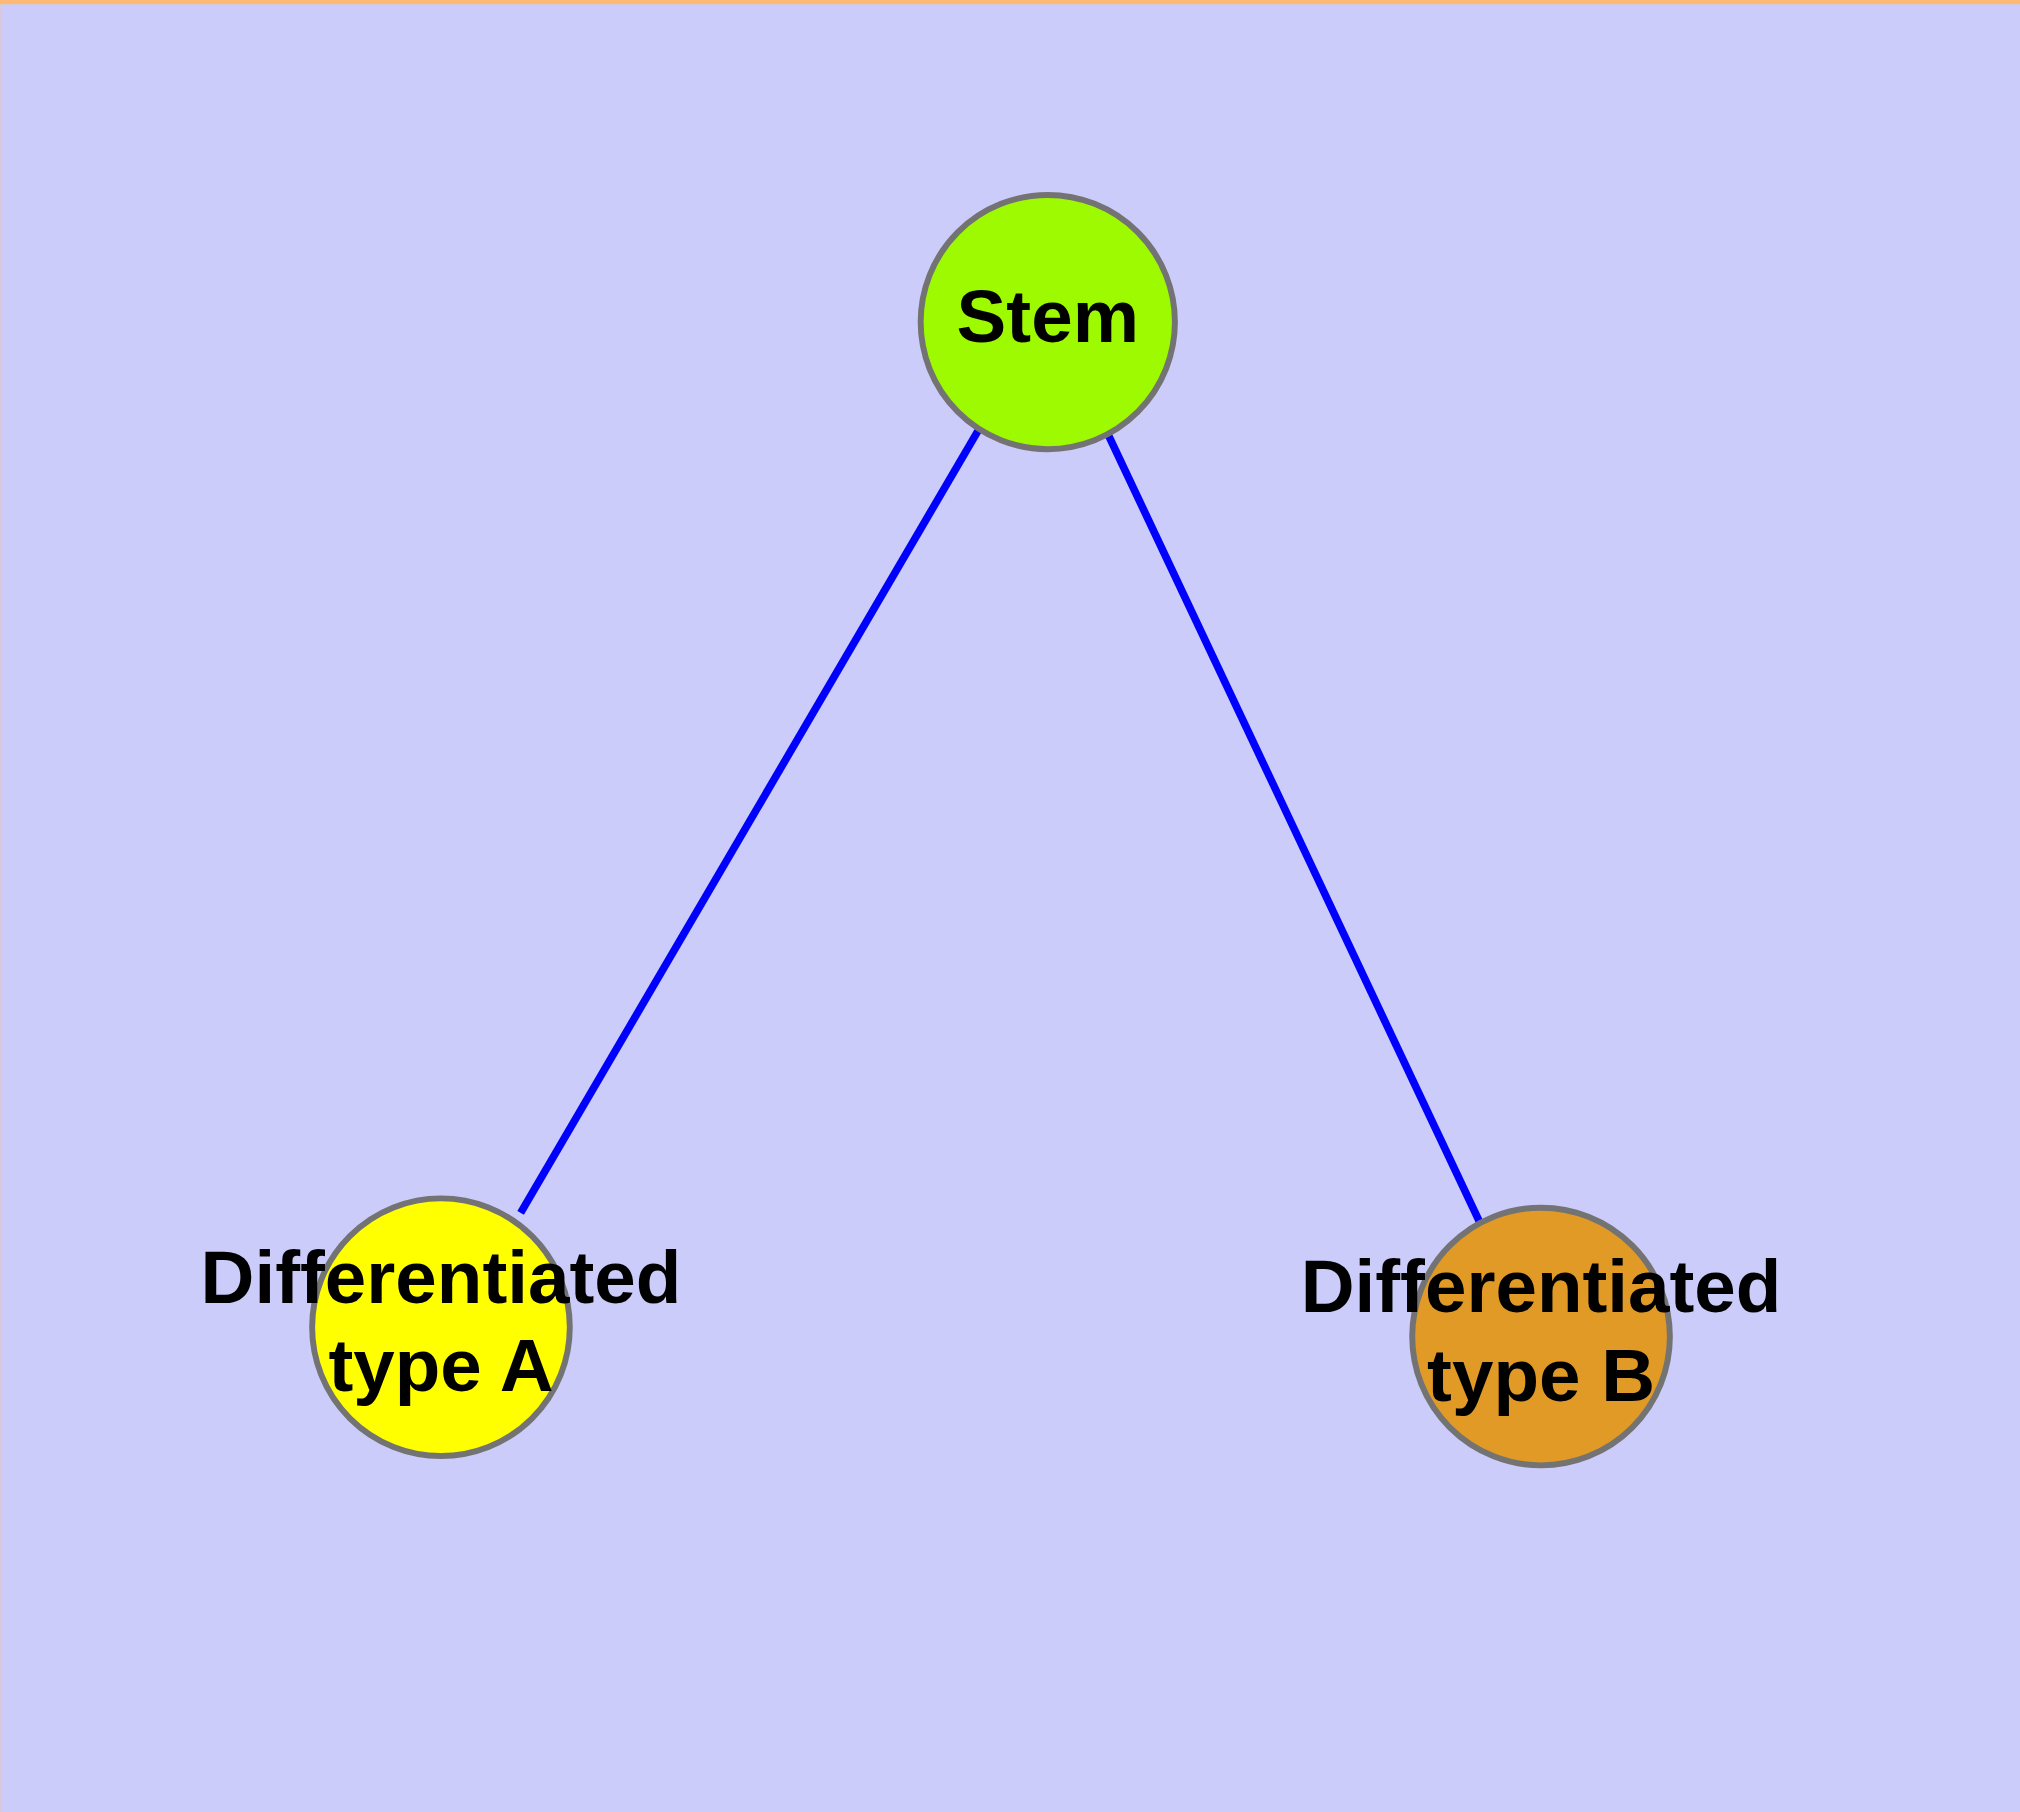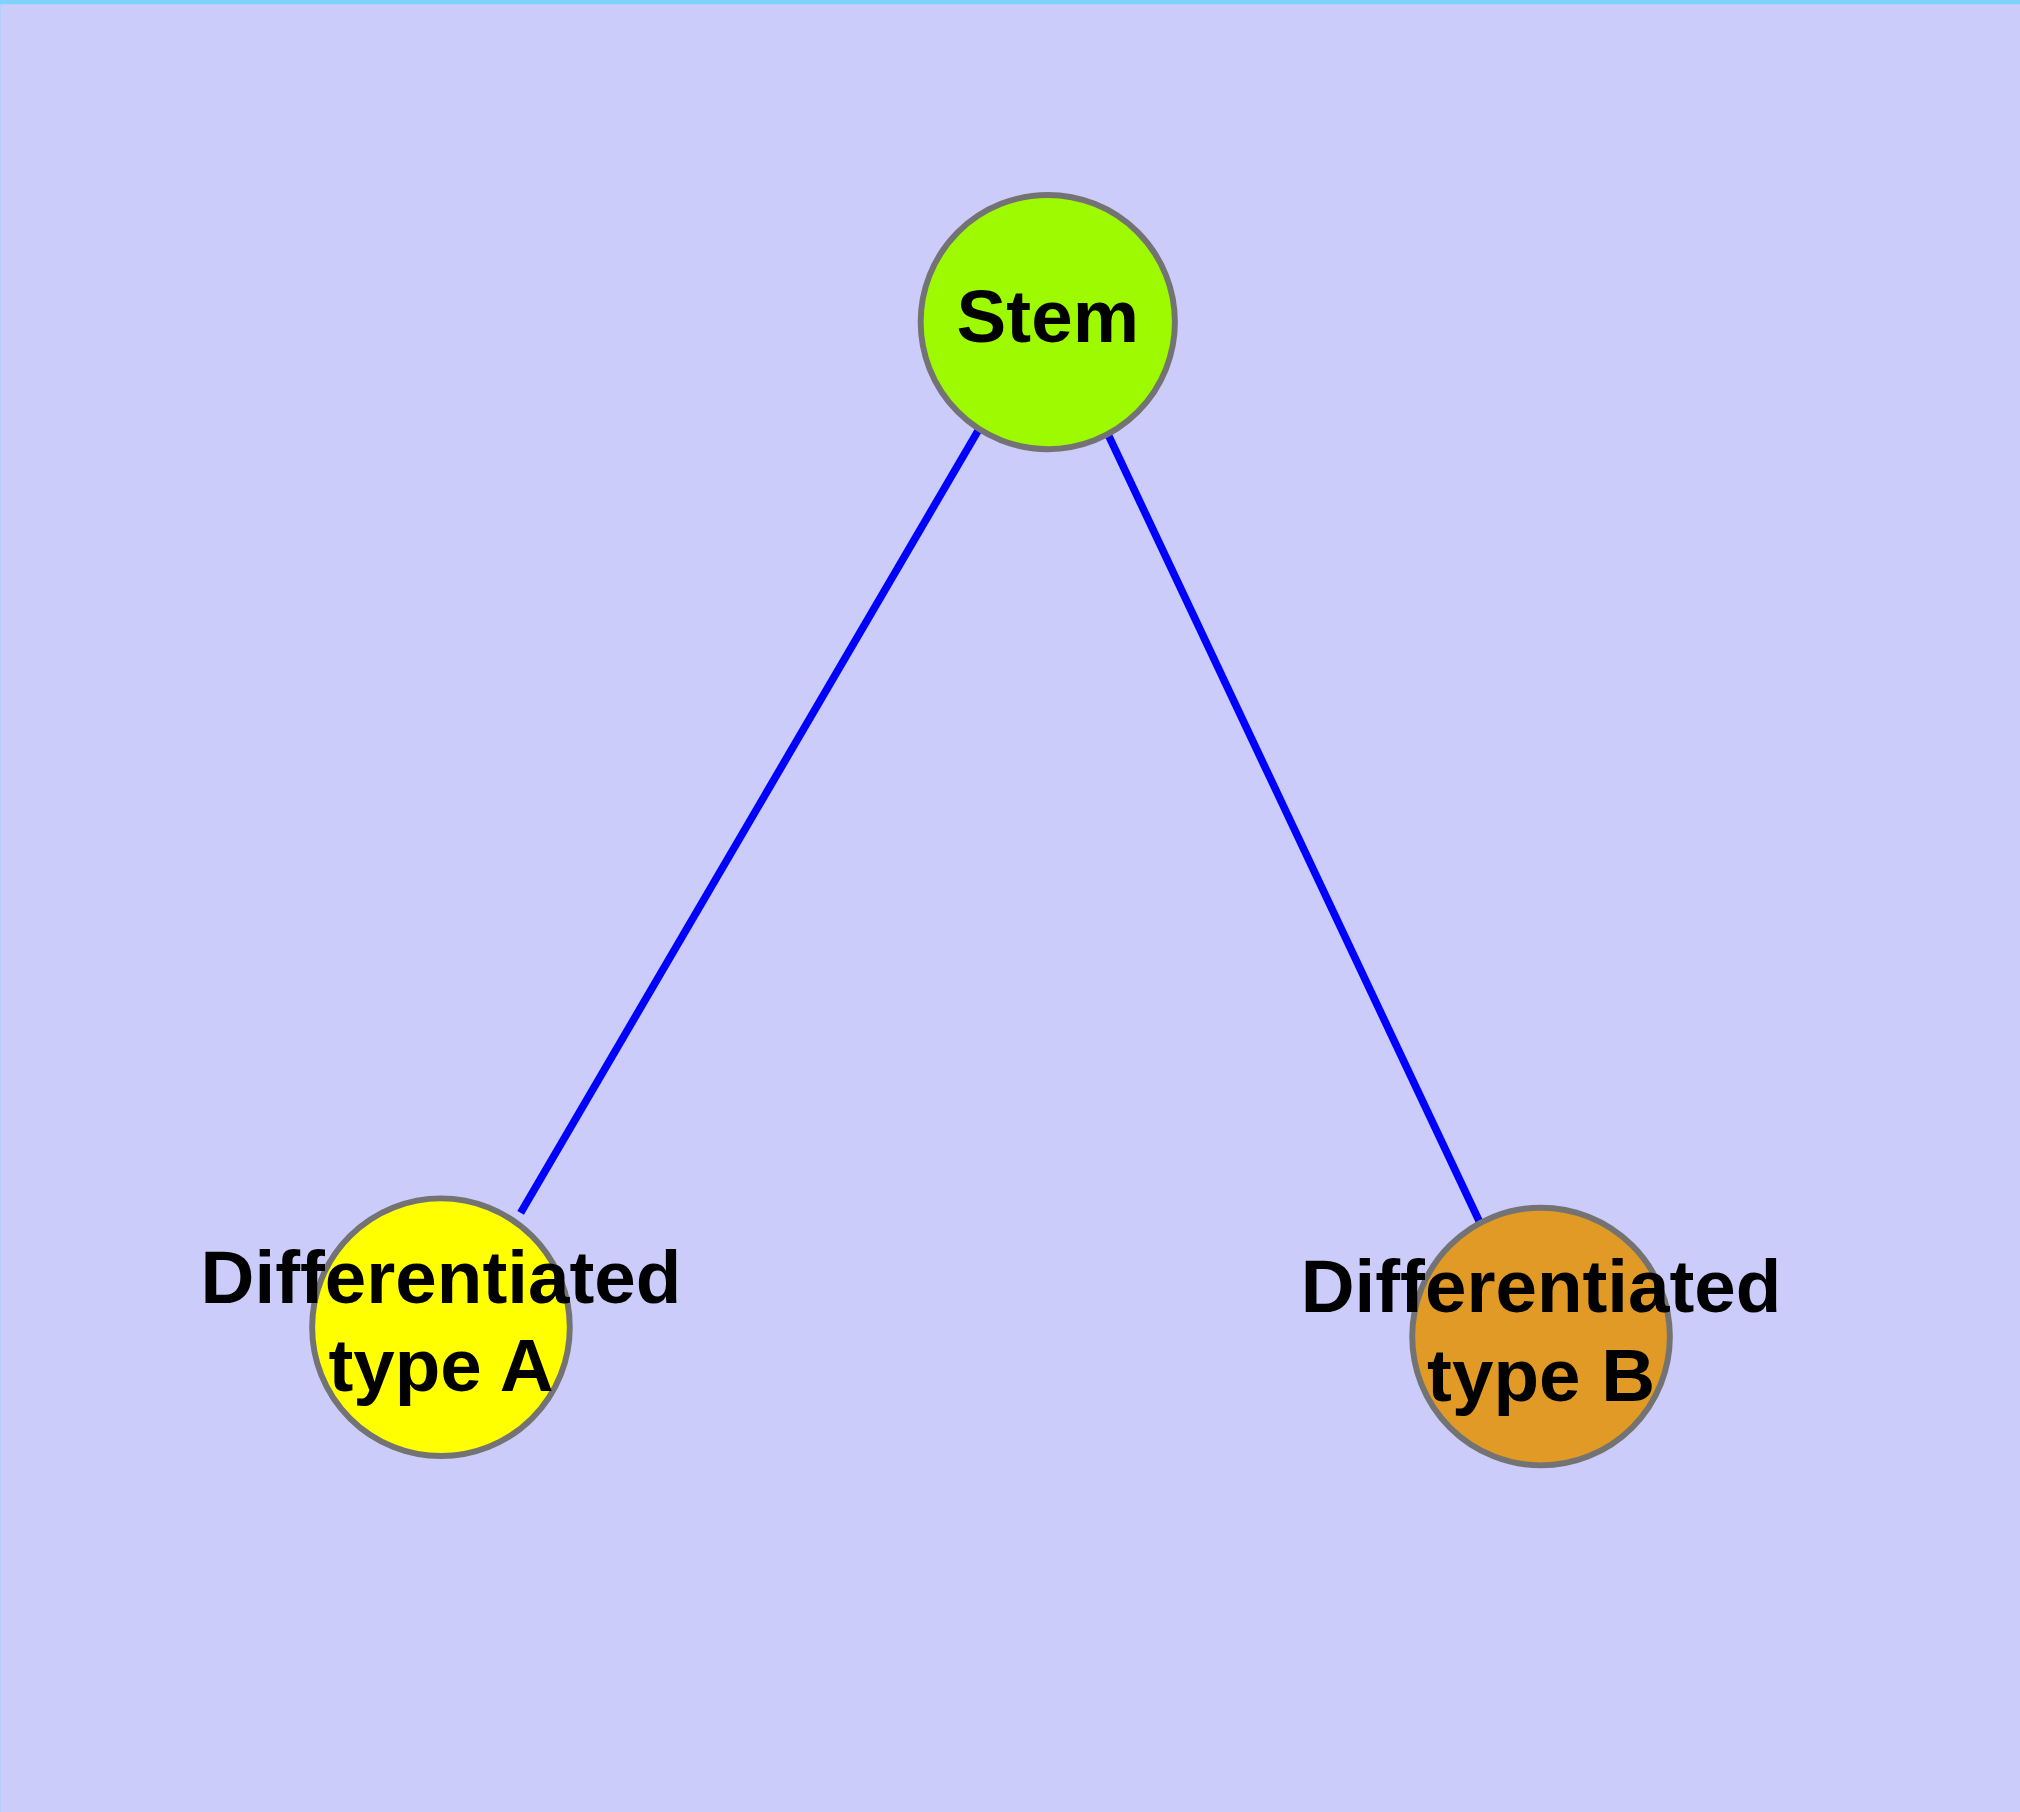--- a/index.html
+++ b/index.html
@@ -33,21 +33,21 @@
     font-weight: bold;
     fill: #000000;
     text-anchor: middle;
     dominant-baseline: middle;
     white-space: pre;
   }
 </style>
 </head>
 <body>
 
-<div id="canvas-root" style="background: #7dd3fc;">
+<div id="canvas-root" style="background: #fdba74;">
   <svg id="graph-svg" viewBox="0 0 2384 2138" xmlns="http://www.w3.org/2000/svg">
 
     <rect id="plot-background" x="0" y="5" width="2384" height="2133" fill="#CCCCFA"></rect>
 
     <g id="edges-layer">
         <line x1="1155" y1="506" x2="614" y2="1431" stroke="#0000FF" stroke-width="9" stroke-linecap="butt"></line>
         <line x1="1305" y1="508" x2="1746" y2="1443" stroke="#0000FF" stroke-width="9" stroke-linecap="butt"></line>
       </g>
     <g id="nodes-layer">
         <circle cx="1236" cy="380" r="150" fill="#9EFA00" stroke="#737373" stroke-width="7"></circle>

